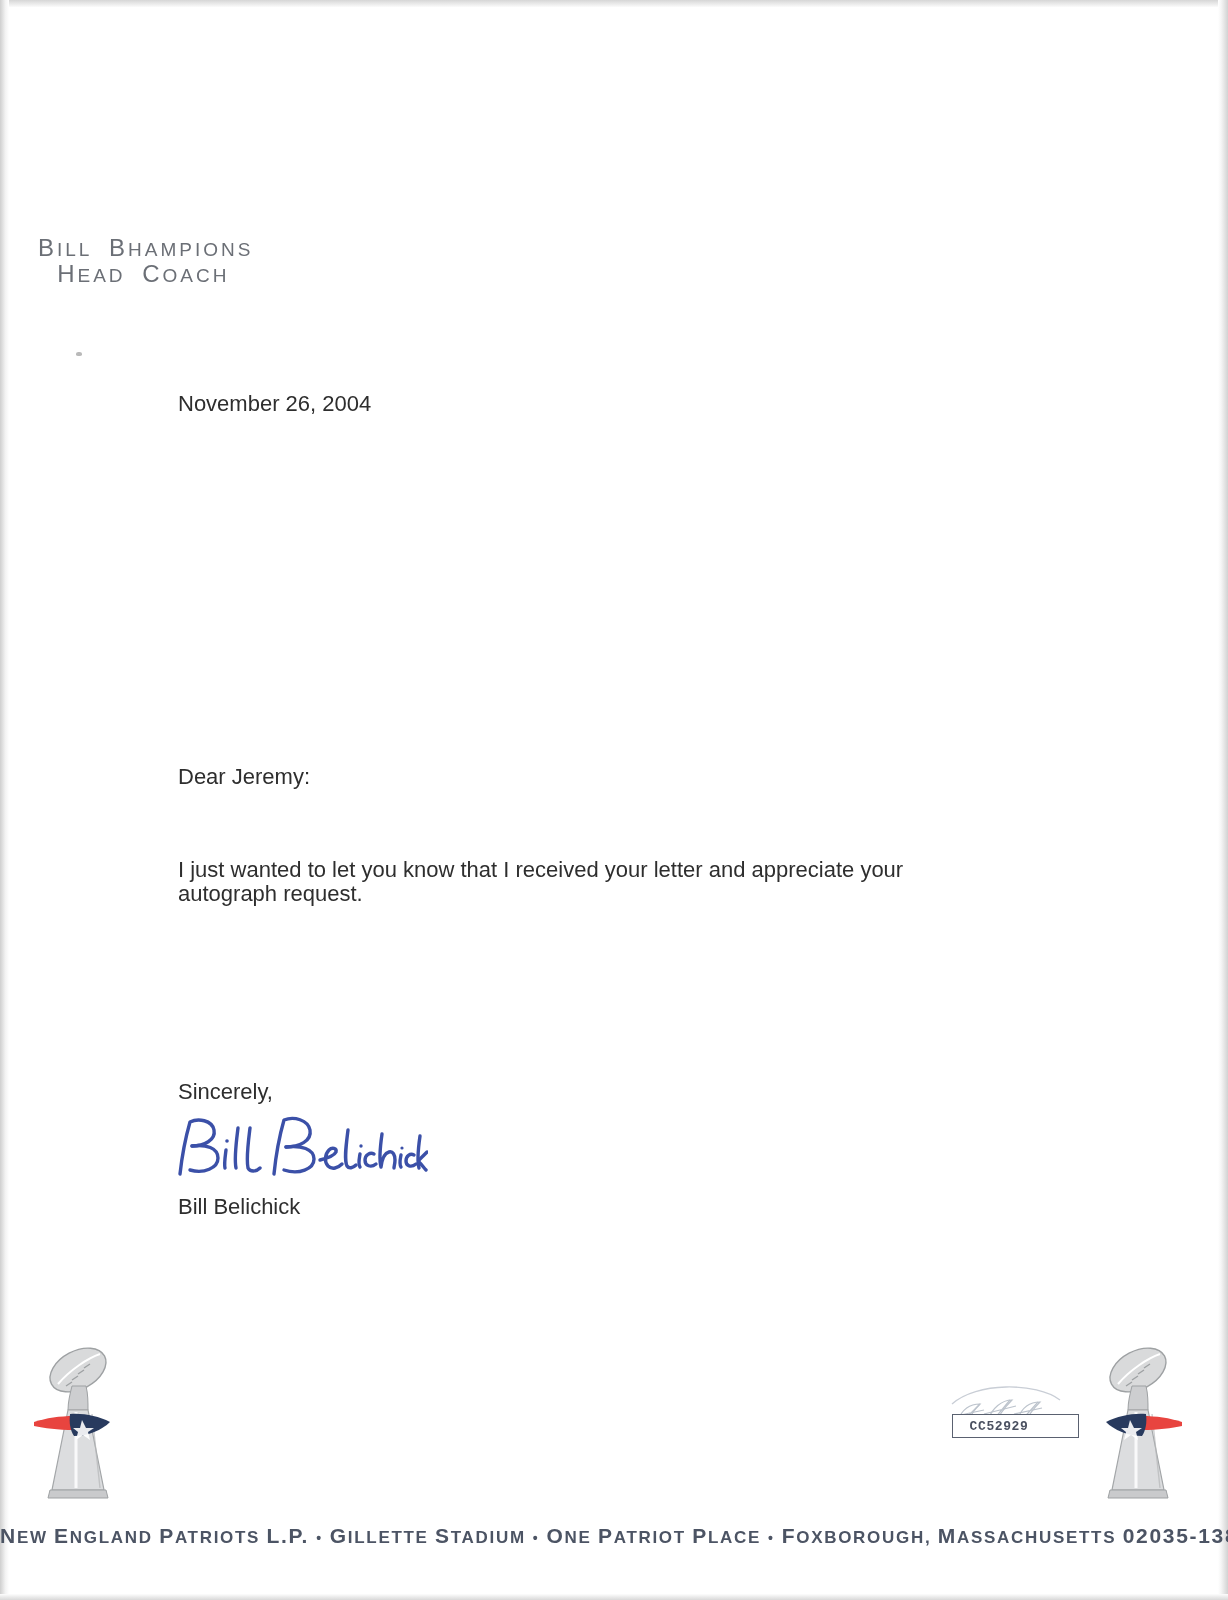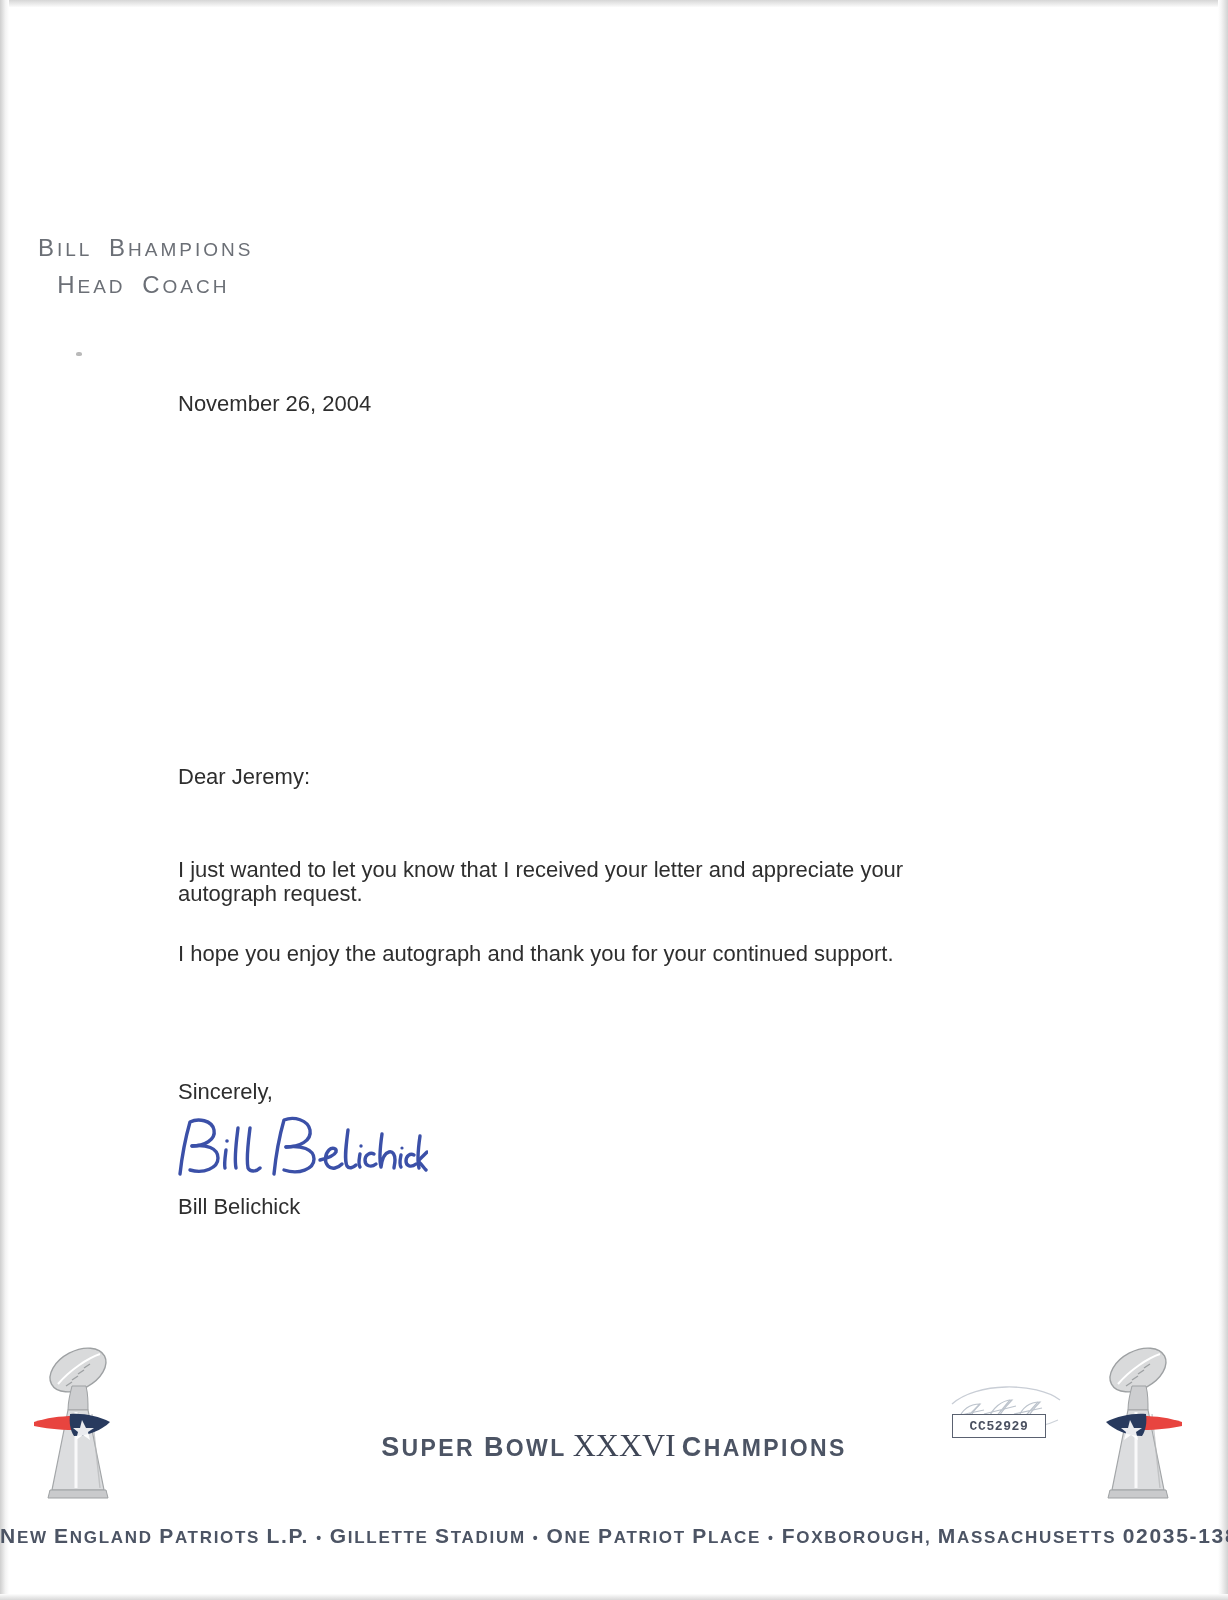--- a/index.html
+++ b/index.html
@@ -71,21 +71,21 @@
   .lh-line {
     font-size: 19px;
     letter-spacing: 3.0px;
     color: #6b6f76;
     font-weight: 500;
     white-space: nowrap;
     font-family: "Liberation Sans", sans-serif;
   }
   .lh-line .cap { font-size: 24px; }
   .lh-name { text-align: left; }
-  .lh-title { text-align: right; margin-top: 13px; padding-right: 24px; }
+  .lh-title { text-align: right; margin-top: 2px; padding-right: 24px; }
 
   .stray-dot {
     position: absolute;
     left: 76px;
     top: 352px;
     width: 6px;
     height: 4px;
     background: #b9b9b9;
     border-radius: 40%;
   }
@@ -227,20 +227,21 @@
   }
   .holo svg { display:block; width:100%; height:100%; }
   .serial-box {
     position: absolute;
     left: 952px;
     top: 1414px;
     width: 92px;
     height: 22px;
     border: 1.6px solid #5a6170;
     background: #ffffff;
+    padding-left: 33px;
   }
   .serial-text {
     position: absolute;
     left: 0; top: 0;
     width: 92px; height: 22px;
     display: flex;
     align-items: center;
     justify-content: center;
     font-family: "Liberation Mono", monospace;
     font-size: 13px;
@@ -269,21 +270,20 @@
     </div>
   </div>
 
   <div class="stray-dot"></div>
 
   <div class="date">November 26, 2004</div>
 
 
   <div class="salutation">Dear Jeremy:</div>
   <div class="para1">I just wanted to let you know that I received your letter and appreciate your autograph request.</div>
-  <div class="para2">I hope you enjoy the autograph and thank you for your continued support.</div>
   <div class="closing">Sincerely,</div>
 
   <div class="signature">
     <svg viewBox="0 0 260 80" xmlns="http://www.w3.org/2000/svg">
       <g fill="none" stroke="#3b50a8" stroke-width="3.4" stroke-linecap="round" stroke-linejoin="round">
 
         <path d="M 12 66 C 14 48 18 28 22 14 C 30 10 44 12 46 22 C 48 32 36 38 24 38"></path>
         <path d="M 24 38 C 38 36 50 40 50 50 C 50 60 36 66 22 62"></path>
 
         <path d="M 58 42 C 57 50 56 56 57 60"></path>
@@ -368,22 +368,19 @@
         <path d="M 74 44 L 102 38 M 80 52 L 98 32"></path>
       </g>
       <path d="M 14 54 C 40 62 94 62 118 50" stroke="#cdd2d9" stroke-width="1.1" fill="none"></path>
     </svg>
   </div>
   <div class="serial-box">
     <div class="serial-text">CC52929</div>
   </div>
 
   <div class="champ-lines">
-    <div class="champ-line">
-      <span class="cap">S</span><span>UPER</span>&nbsp;<span class="cap">B</span><span>OWL</span><span class="roman">XXXVI</span><span class="cap">C</span><span>HAMPIONS</span>
-    </div>
   </div>
 
   <div class="footer-address">
     <span><span class="cap">N</span>EW&nbsp;<span class="cap">E</span>NGLAND&nbsp;<span class="cap">P</span>ATRIOTS&nbsp;<span class="cap">L.P.</span></span><span class="dot">•</span><span><span class="cap">G</span>ILLETTE&nbsp;<span class="cap">S</span>TADIUM</span><span class="dot">•</span><span><span class="cap">O</span>NE&nbsp;<span class="cap">P</span>ATRIOT&nbsp;<span class="cap">P</span>LACE</span><span class="dot">•</span><span><span class="cap">F</span>OXBOROUGH,&nbsp;<span class="cap">M</span>ASSACHUSETTS&nbsp;<span class="cap">02035-1388</span></span>
   </div>
 
 </div>
 
 </body></html>

